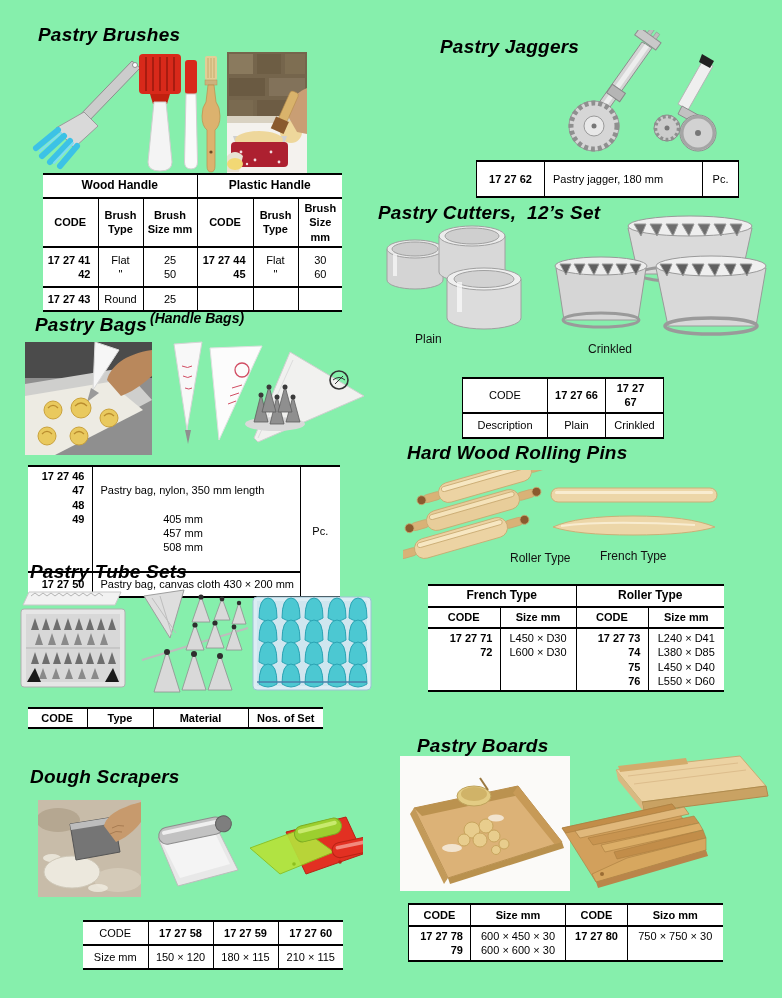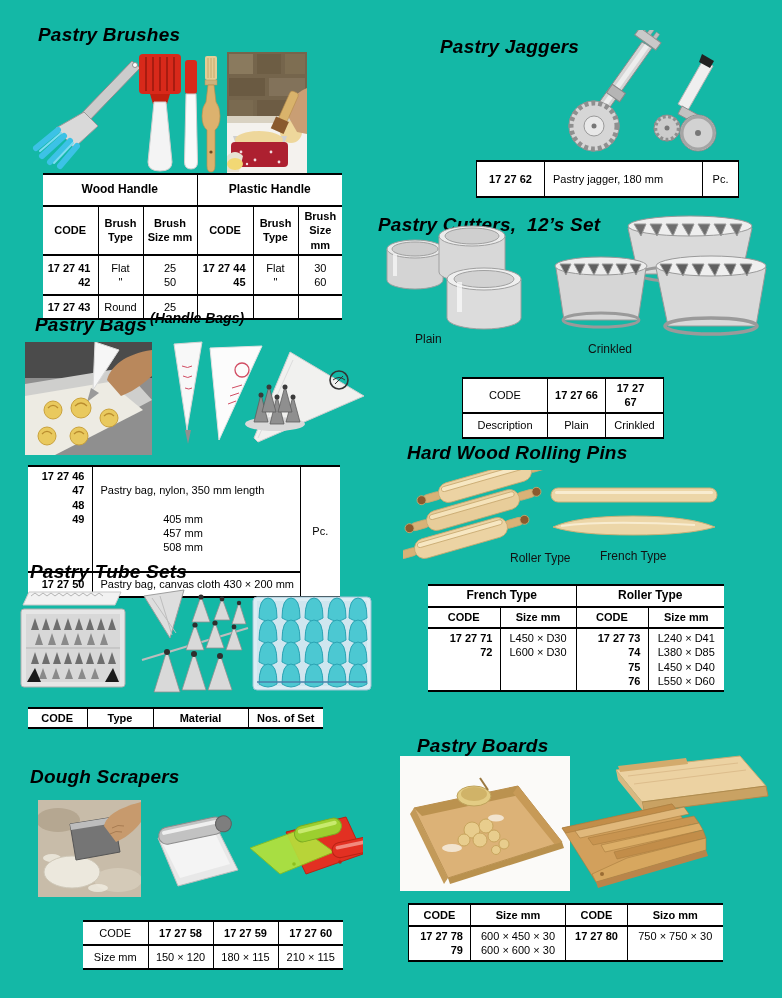--- a/index.html
+++ b/index.html
@@ -1,16 +1,16 @@
 <!DOCTYPE html>
 <html><head>
 <meta charset="utf-8">
 <style>
   html,body{margin:0;padding:0;background:#ffffff;}
-  .page{position:relative;width:782px;height:998px;background:#14b8a6;overflow:hidden;
+  .page{position:relative;width:782px;height:998px;background:#86efac;overflow:hidden;
         font-family:"Liberation Sans",sans-serif;color:#000;}
   .sec-title{position:absolute;font-style:italic;font-weight:bold;font-size:19px;
              white-space:pre;letter-spacing:.2px;}
   .sec-sub{position:absolute;font-style:italic;font-weight:bold;font-size:14px;white-space:pre;}
   .img{position:absolute;}
   .lbl{position:absolute;font-size:12px;color:#111;}
   table.cat{position:absolute;border-collapse:collapse;table-layout:fixed;background:#fff;}
   table.cat td,table.cat th{border-top:2px solid #000;border-bottom:2px solid #000;
       border-left:1.5px solid #000;border-right:1.5px solid #000;
       font-size:11px;font-weight:normal;padding:2px 4px;text-align:center;
@@ -112,21 +112,21 @@
     <table class="cat" style="left:43px;top:173px;width:299px;">
       <colgroup>
           <col style="width:55px">
           <col style="width:45px">
           <col style="width:54px">
           <col style="width:56px">
           <col style="width:45px">
           <col style="width:44px">
         </colgroup>
       <tbody>
-          <tr style="height:32px">
+          <tr style="height:24px">
         <th class="grp no-l" colspan="3">Wood Handle</th>
         <th class="grp no-r" colspan="3">Plastic Handle</th>
       </tr>
       <tr style="height:36px">
         <th class="colh no-l">CODE</th>
         <th class="colh">Brush
 Type</th>
         <th class="colh">Brush
 Size mm</th>
         <th class="colh">CODE</th>
@@ -203,21 +203,21 @@
           <tr style="height:36px">
         <td class="code" style="text-align:center;padding-right:4px;">17 27 62</td>
         <td class="left">Pastry jagger, 180 mm</td>
         <td>Pc.</td>
       </tr>
     </tbody>
       </table>
   </section>
 
   <section>
-    <div class="sec-title" style="left:378px;top:214px;">Pastry Cutters,  12’s Set</div>
+    <div class="sec-title" style="left:378px;top:202px;">Pastry Cutters,  12’s Set</div>
 
     <svg class="img" style="left:383px;top:224px;" width="162" height="112" viewBox="0 0 162 112">
       <g stroke="#a0a0a0" stroke-width="1">
         <g transform="translate(4,16)">
           <path d="M0 9 L0 40 A28 9 0 0 0 56 40 L56 9" fill="#d4d4d4"></path>
           <ellipse cx="28" cy="9" rx="28" ry="9" fill="#e9e9e9"></ellipse>
           <ellipse cx="28" cy="9" rx="23" ry="7" fill="#cdcdcd"></ellipse>
         </g>
         <g transform="translate(56,2)">
           <path d="M0 10 L0 46 A33 10 0 0 0 66 46 L66 10" fill="#d8d8d8"></path>

